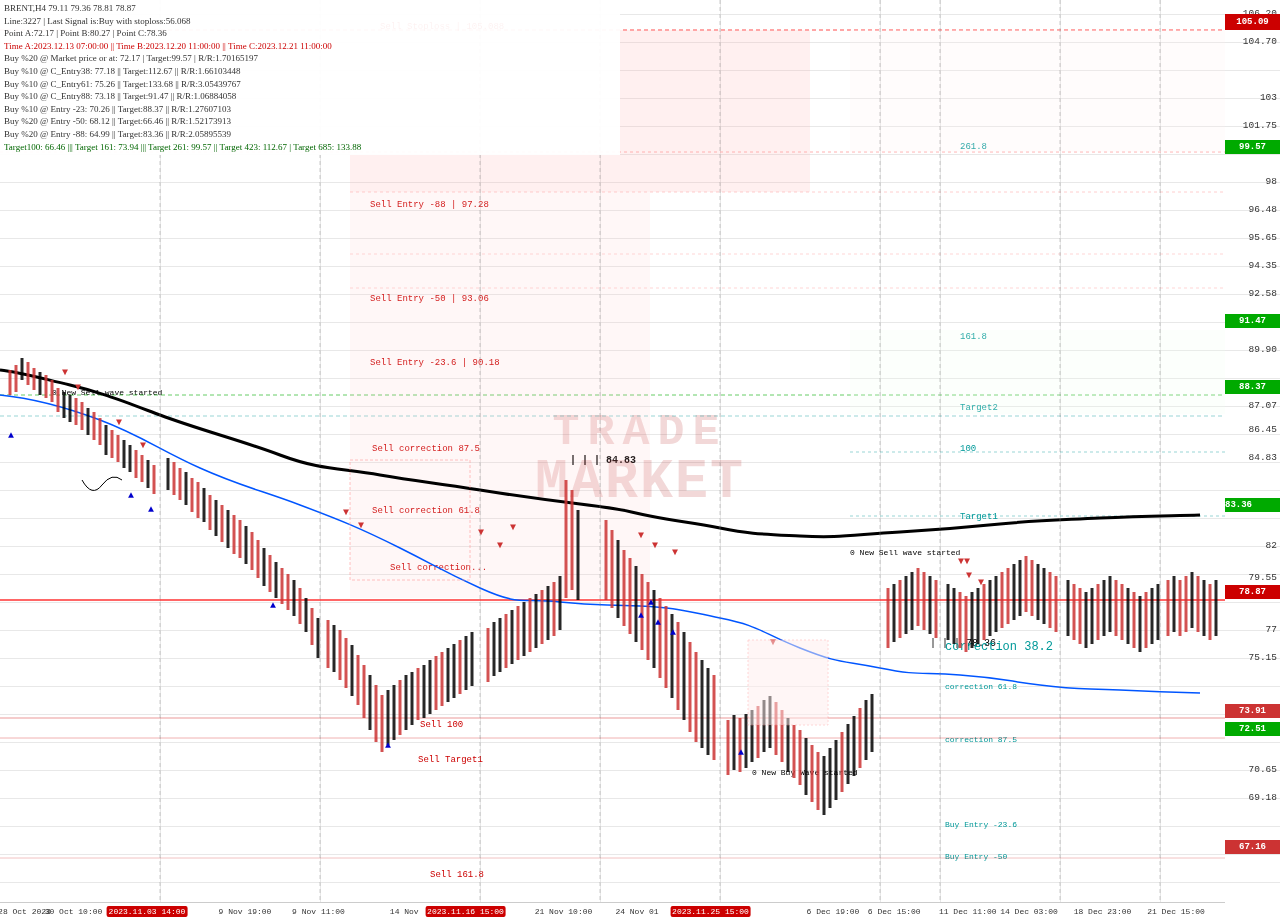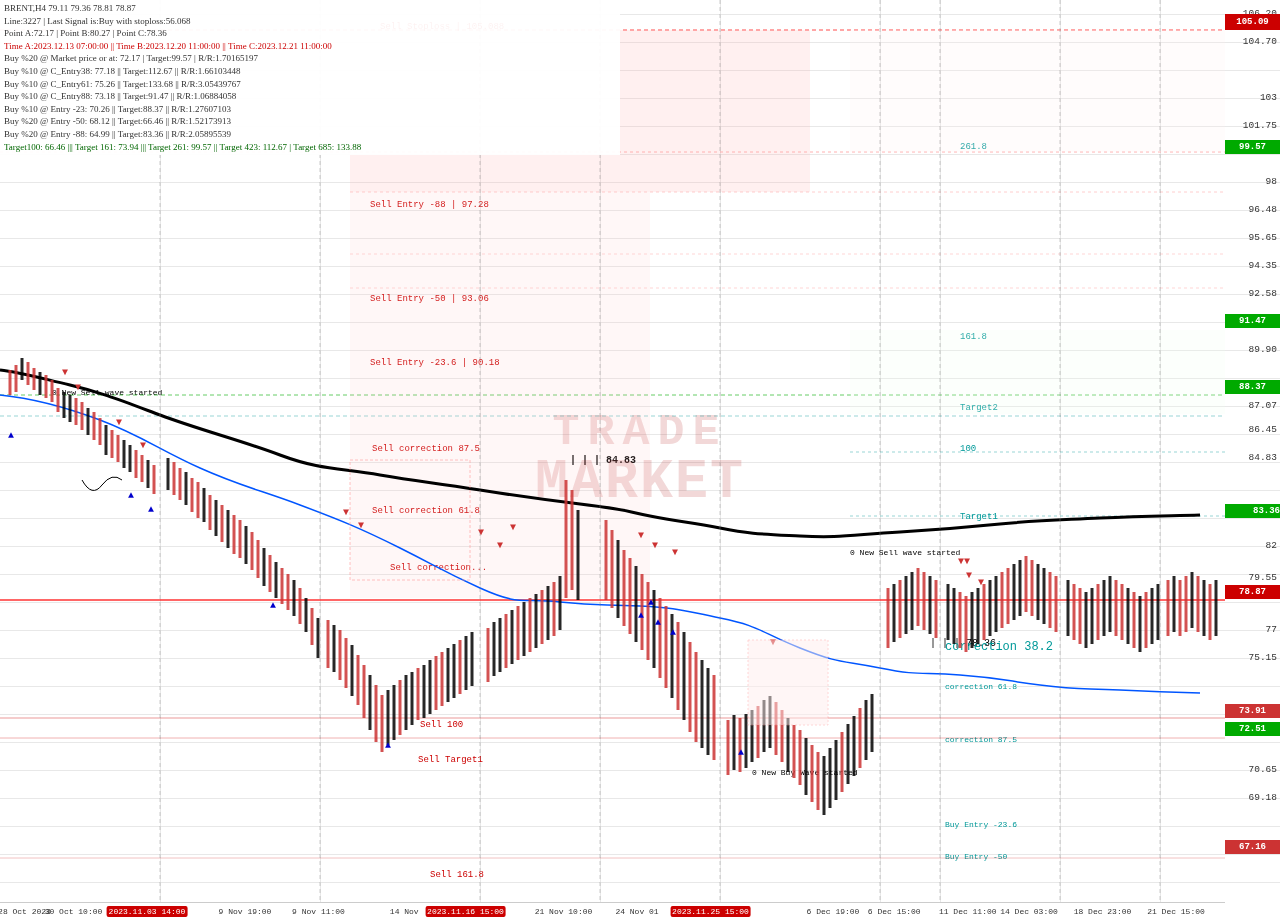--- a/index.html
+++ b/index.html
@@ -530,21 +530,21 @@
   <div class="price-label" style="top:210px">96.48</div>
   <div class="price-label" style="top:238px">95.65</div>
   <div class="price-label" style="top:266px">94.35</div>
   <div class="price-label" style="top:294px">92.58</div>
   <div class="price-label price-label-green" style="top:322px; right:0; width:55px; height:14px; position:absolute; line-height:14px; font-size:9px; text-align:center; background:#00aa00; color:#fff;">91.47</div>
   <div class="price-label" style="top:350px">89.90</div>
   <div class="price-label price-label-green" style="top:388px; right:0; width:55px; height:14px; position:absolute; line-height:14px; font-size:9px; text-align:center; background:#00aa00; color:#fff;">88.37</div>
   <div class="price-label" style="top:406px">87.07</div>
   <div class="price-label" style="top:430px">86.45</div>
   <div class="price-label" style="top:458px">84.83</div>
-  <div class="price-label price-label-green" style="top:506px; right:0; width:55px; height:14px; position:absolute; line-height:14px; font-size:9px; text-align:right; background:#00aa00; color:#fff;margin-top:6px;">83.36</div>
+  <div class="price-label price-label-green" style="top:506px; right:0; width:55px; height:14px; position:absolute; line-height:14px; font-size:9px; text-align:left; background:#00aa00; color:#fff;">83.36</div>
   <div class="price-label" style="top:546px">82</div>
   <div class="price-label" style="top:578px">79.55</div>
   <div class="price-label price-label-red" style="top:593px; right:0; width:55px; height:14px; position:absolute; line-height:14px; font-size:9px; text-align:center; background:#cc0000; color:#fff;">78.87</div>
   <div class="price-label" style="top:630px">77</div>
   <div class="price-label" style="top:658px">75.15</div>
   <div class="price-label price-label-red" style="top:712px; right:0; width:55px; height:14px; position:absolute; line-height:14px; font-size:9px; text-align:center; background:#cc3333; color:#fff;">73.91</div>
   <div class="price-label price-label-green" style="top:730px; right:0; width:55px; height:14px; position:absolute; line-height:14px; font-size:9px; text-align:center; background:#00aa00; color:#fff;">72.51</div>
   <div class="price-label" style="top:770px">70.65</div>
   <div class="price-label" style="top:798px">69.18</div>
   <div class="price-label price-label-red" style="top:848px; right:0; width:55px; height:14px; position:absolute; line-height:14px; font-size:9px; background:#cc3333; color:#fff;">67.16</div>

